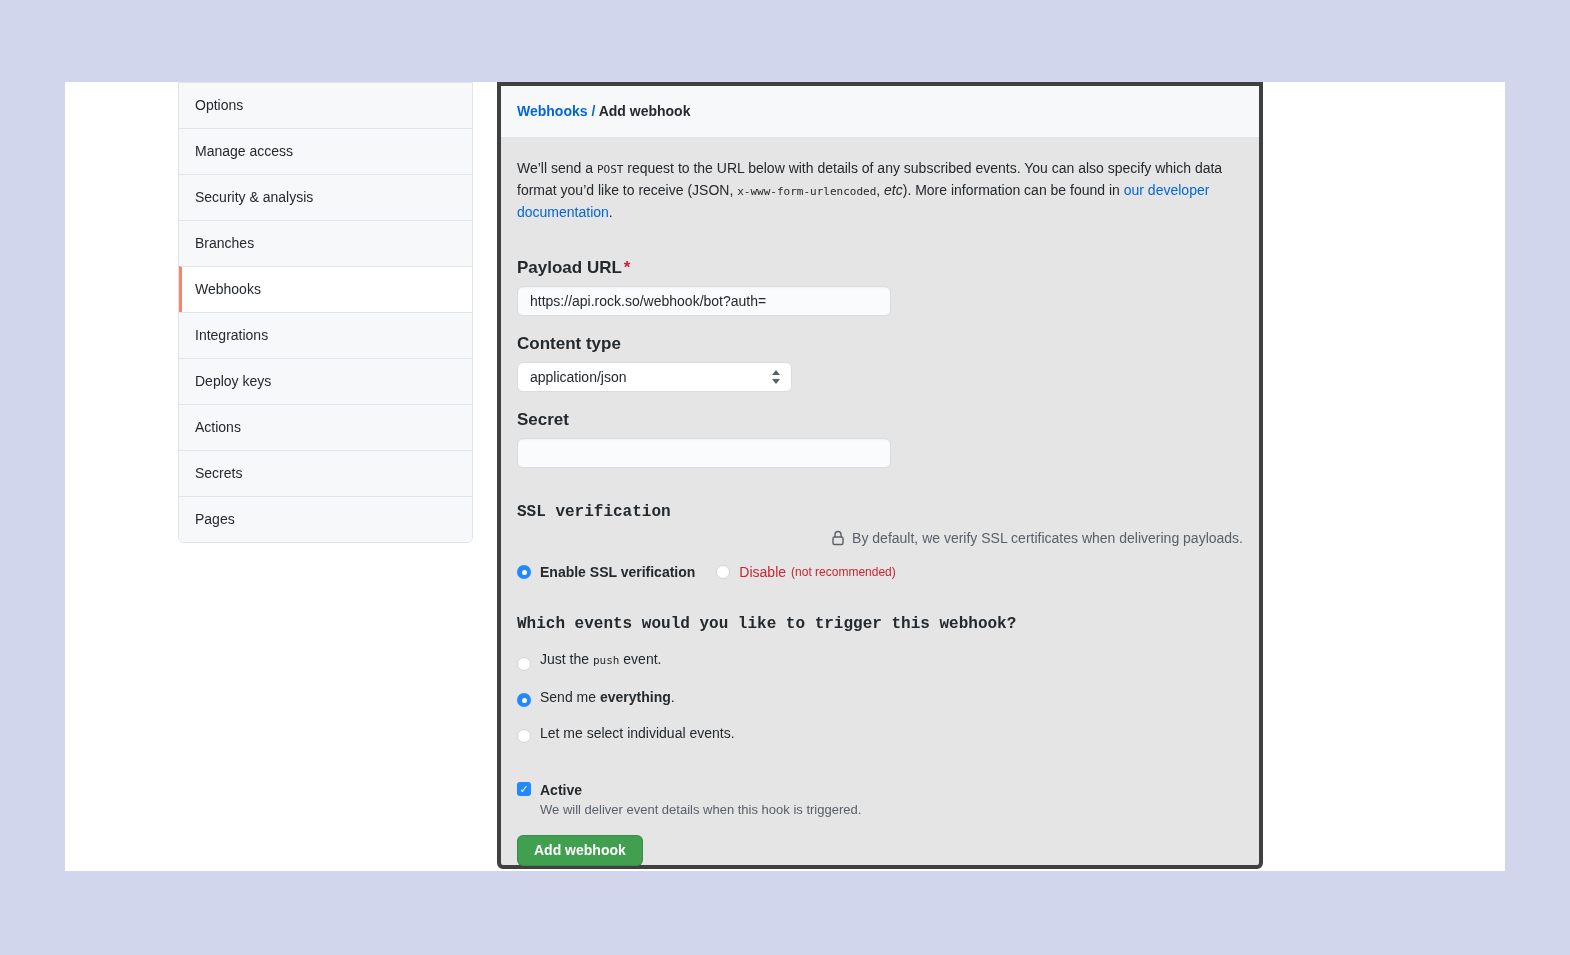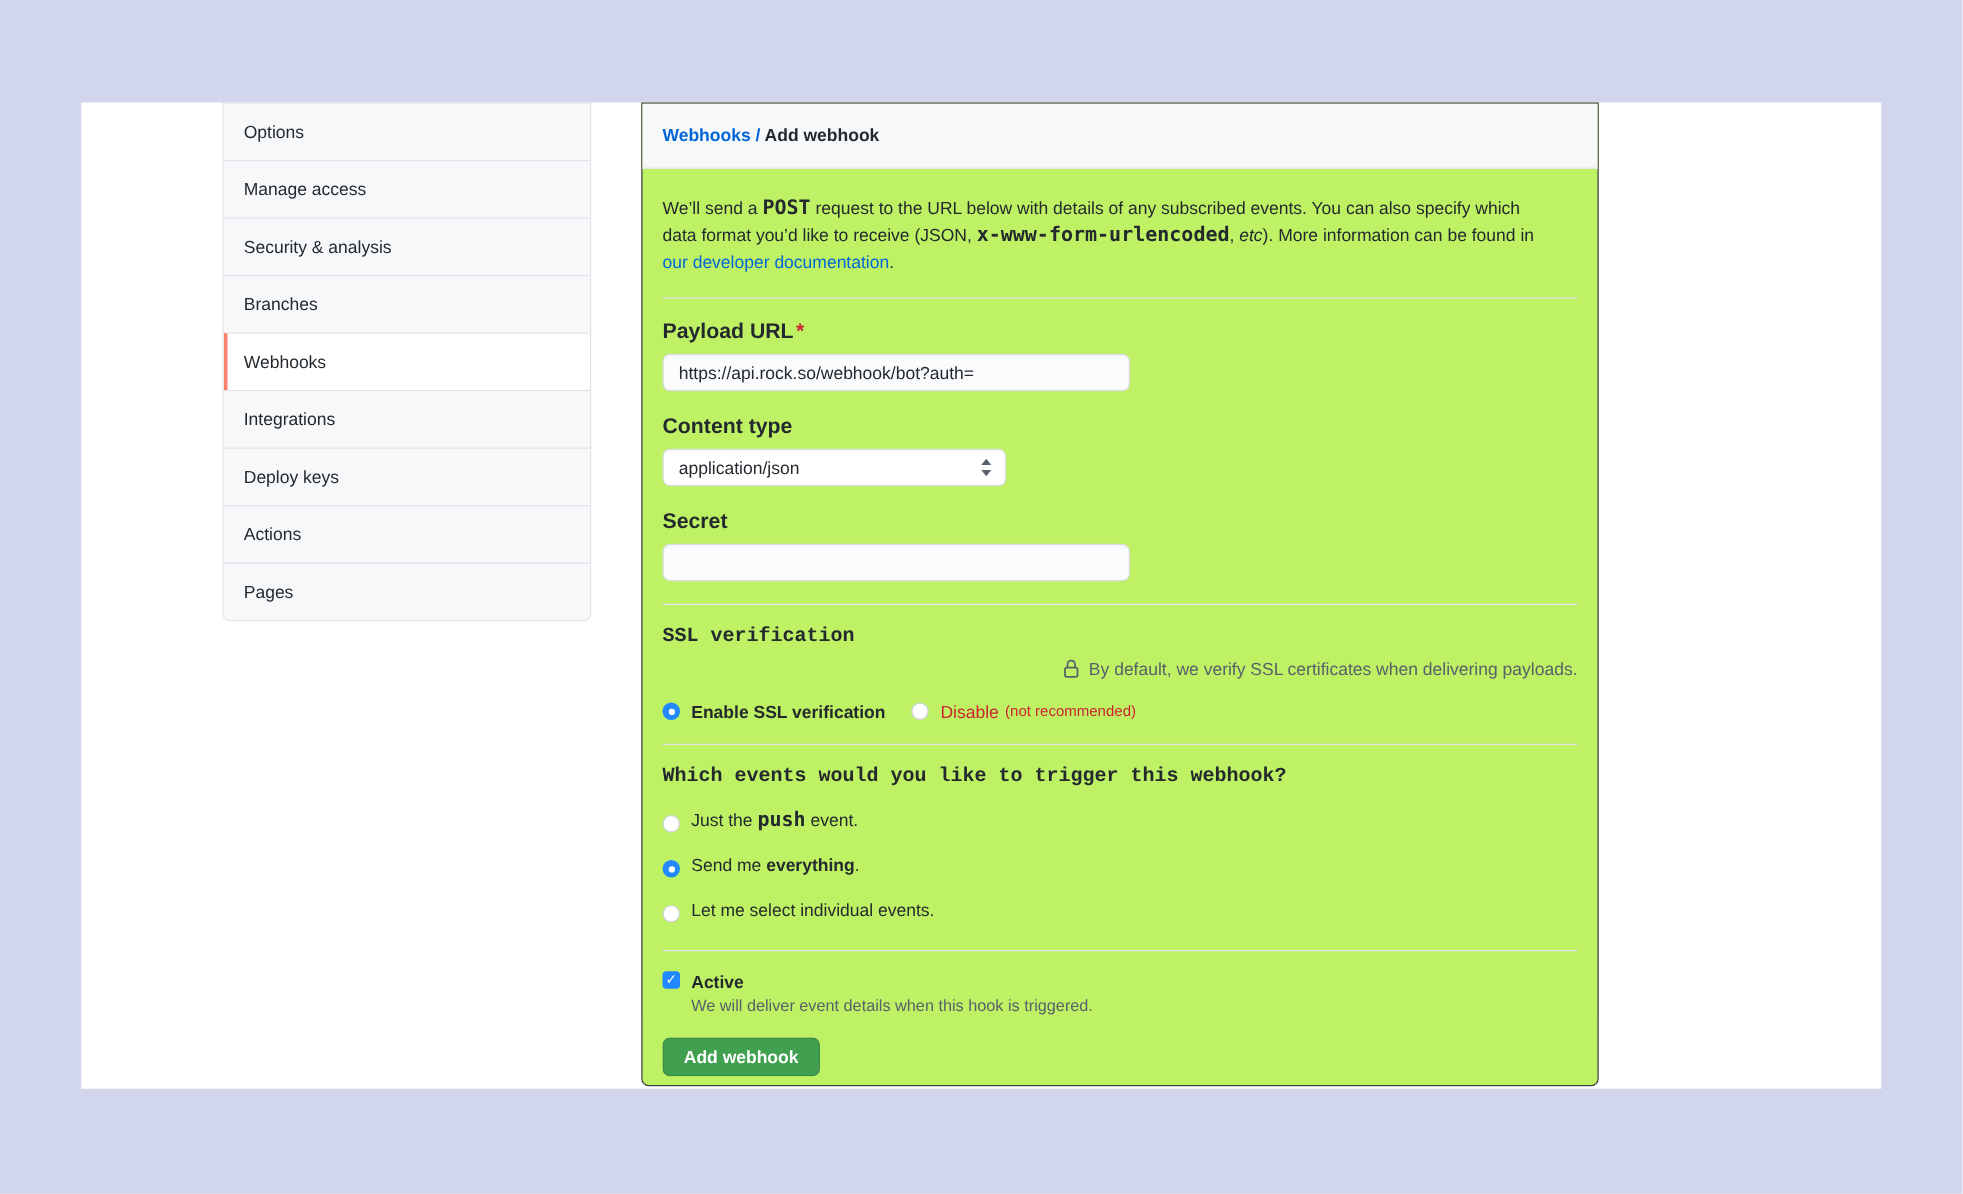--- a/index.html
+++ b/index.html
@@ -40,45 +40,43 @@
   .side-item:first-child { border-top: none; }
   .side-item.selected {
     background: #ffffff;
     border-left: 3px solid #f9826c;
     padding-left: 13px;
   }
   
   .card {
     position: absolute; left: 432px; top: 0;
     width: 766px; height: 787px;
-    background: #bef264;
-    border: 1px solid #404040;
+    background: #e5e5e5;
+    border: 4px solid #404040;
     border-radius: 0 0 6px 6px;
-    margin-left: 16px;
   }
   .card-header {
     background: #f6f8fa;
     border-bottom: 1px solid #e1e4e8;
     padding: 16px;
     font-size: 14px;
     font-weight: 700;
     line-height: 19px;
   }
   .card-header a { color: #0366d6; text-decoration: none; cursor: pointer; }
   .card-body { padding: 16px 16px 20px; font-size: 14px; }
   .intro {
     margin: 4px 0 0;
     line-height: 21px;
     width: 710px;
   }
   .intro a { color: #0366d6; text-decoration: none; cursor: pointer; }
   code.inline-code {
     font-family: "DejaVu Sans Mono", "Liberation Mono", monospace;
-    font-size: 16px;
-    font-weight: bold;
+    font-size: 11px;
   }
   .italic { font-style: italic; }
   hr.divider {
     border: none;
     border-top: 1px solid #e1e4e8;
     margin: 18px 0 16px;
   }
   .field-label {
     display: block;
     font-weight: 700;
@@ -189,20 +187,21 @@
 
   <nav class="sidebar">
     <div class="side-item">Options</div>
     <div class="side-item">Manage access</div>
     <div class="side-item">Security &amp; analysis</div>
     <div class="side-item">Branches</div>
     <div class="side-item selected">Webhooks</div>
     <div class="side-item">Integrations</div>
     <div class="side-item">Deploy keys</div>
     <div class="side-item">Actions</div>
+    <div class="side-item">Secrets</div>
     <div class="side-item">Pages</div>
   </nav>
 
   <section class="card">
 
     <div class="card-header">
       <a>Webhooks</a><a> / </a><span>Add webhook</span>
     </div>
 
     <div class="card-body">

